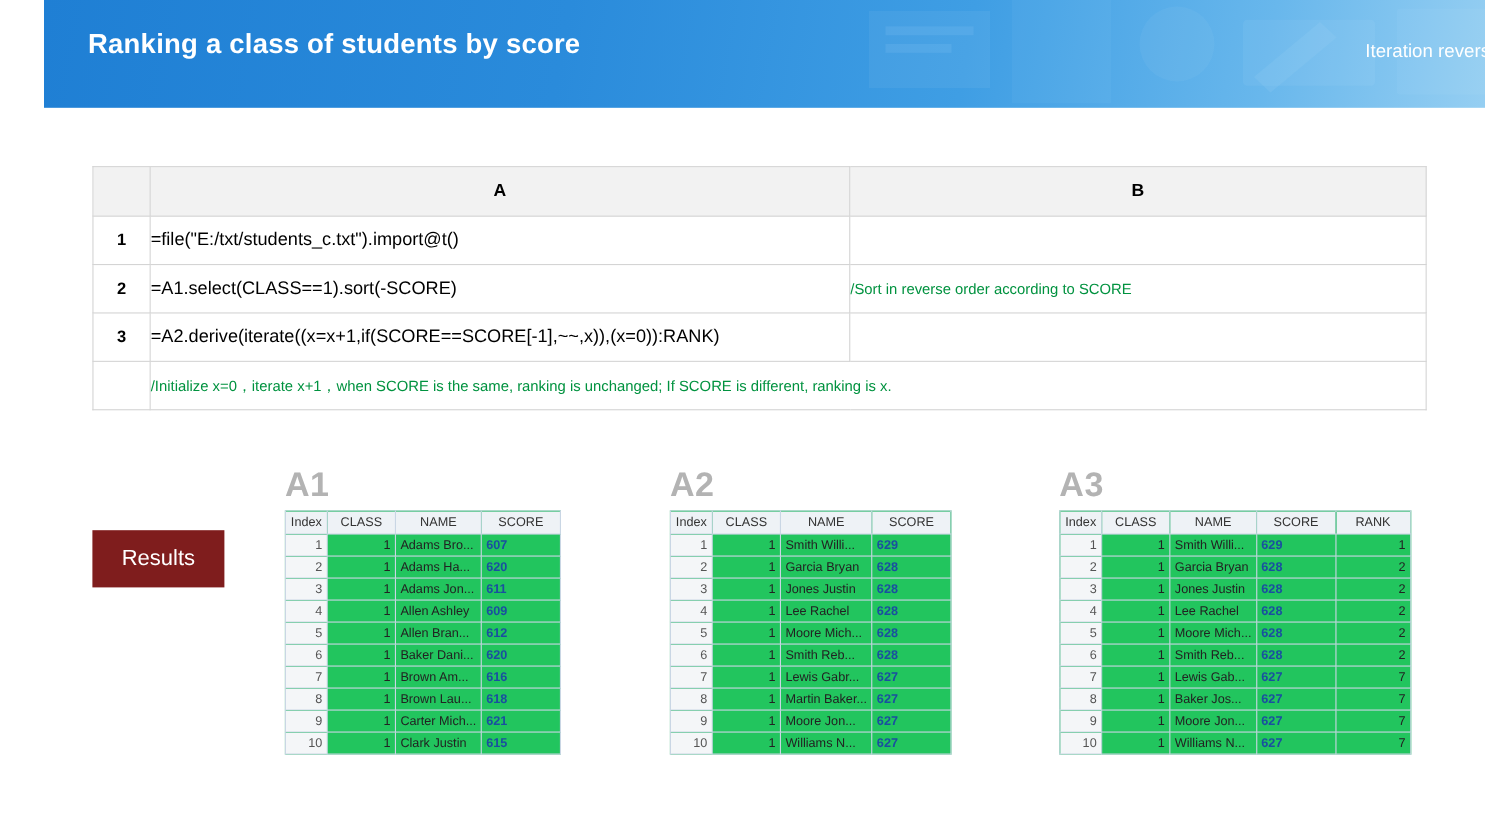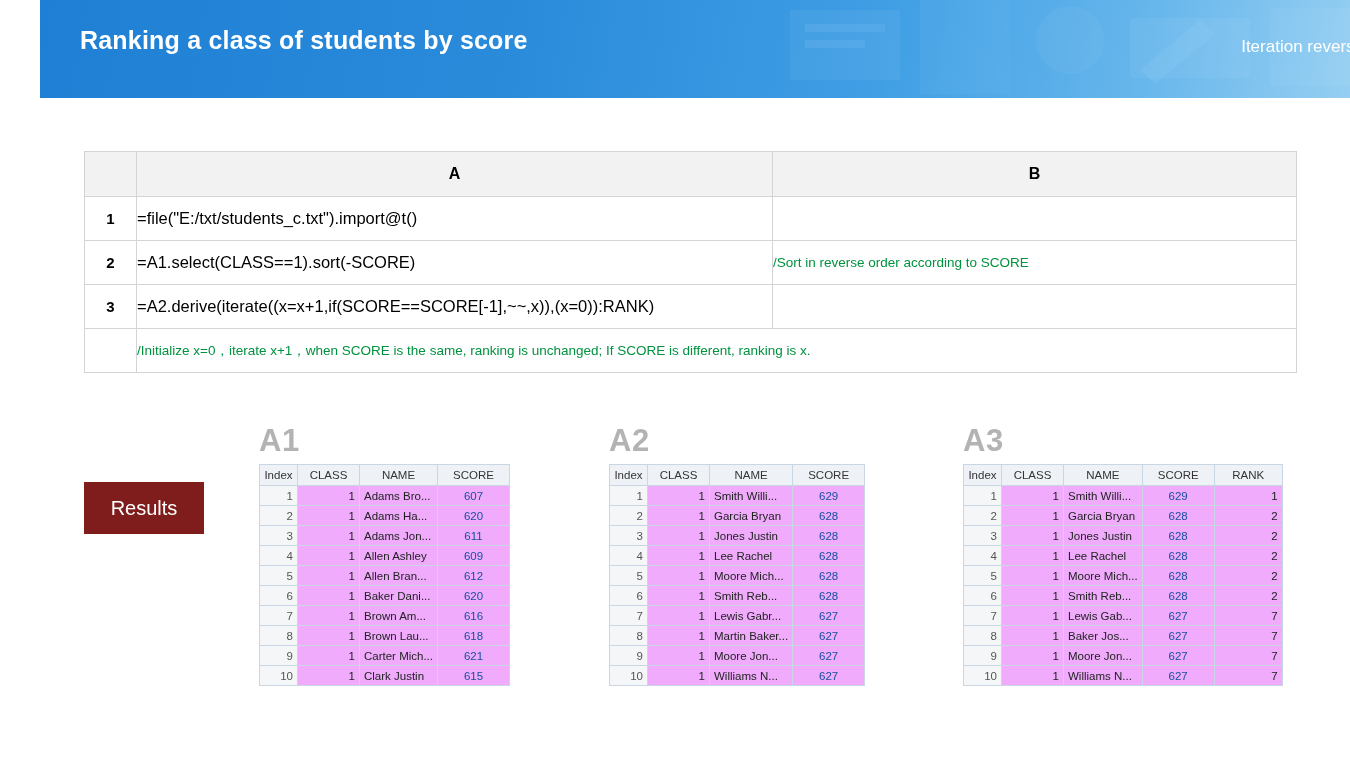--- a/index.html
+++ b/index.html
@@ -121,21 +121,21 @@
     font-size: 31px;
     font-weight: bold;
     color: #b3b3b3;
     line-height: 1;
     margin-bottom: 8px;
     letter-spacing: 0.5px;
   }
   .grid {
     border-collapse: collapse;
     table-layout: fixed;
-    background: #f0abfc;
+    background: #22c55e;
   }
   .grid th, .grid td {
     border: 1px solid #c9d6e4;
     font-size: 11.5px;
     height: 20px;
     padding: 0 4px;
     color: #1f1f1f;
     font-weight: normal;
     white-space: nowrap;
     overflow: hidden;
@@ -145,21 +145,21 @@
     text-align: center;
     color: #333;
     font-size: 11.5px;
     height: 21px;
   }
   .grid td.idx {
     background: #f4f6f8;
     text-align: right;
     color: #555;
   }
-  .grid td.num { text-align: center; color: #1a4fa0; font-weight: normal; }
+  .grid td.num { text-align: left; color: #1a4fa0; font-weight: bold; }
   .grid td.cls { text-align: right; color: #222; }
   .grid td.txt { text-align: left; color: #222; }
   .grid td.rank { text-align: right; color: #222; }
 
   .w-idx { width: 38px; }
   .w-cls { width: 62px; }
   .w-nam { width: 74px; }
   .w-sco { width: 72px; }
   .w-rnk { width: 68px; }
 </style>

